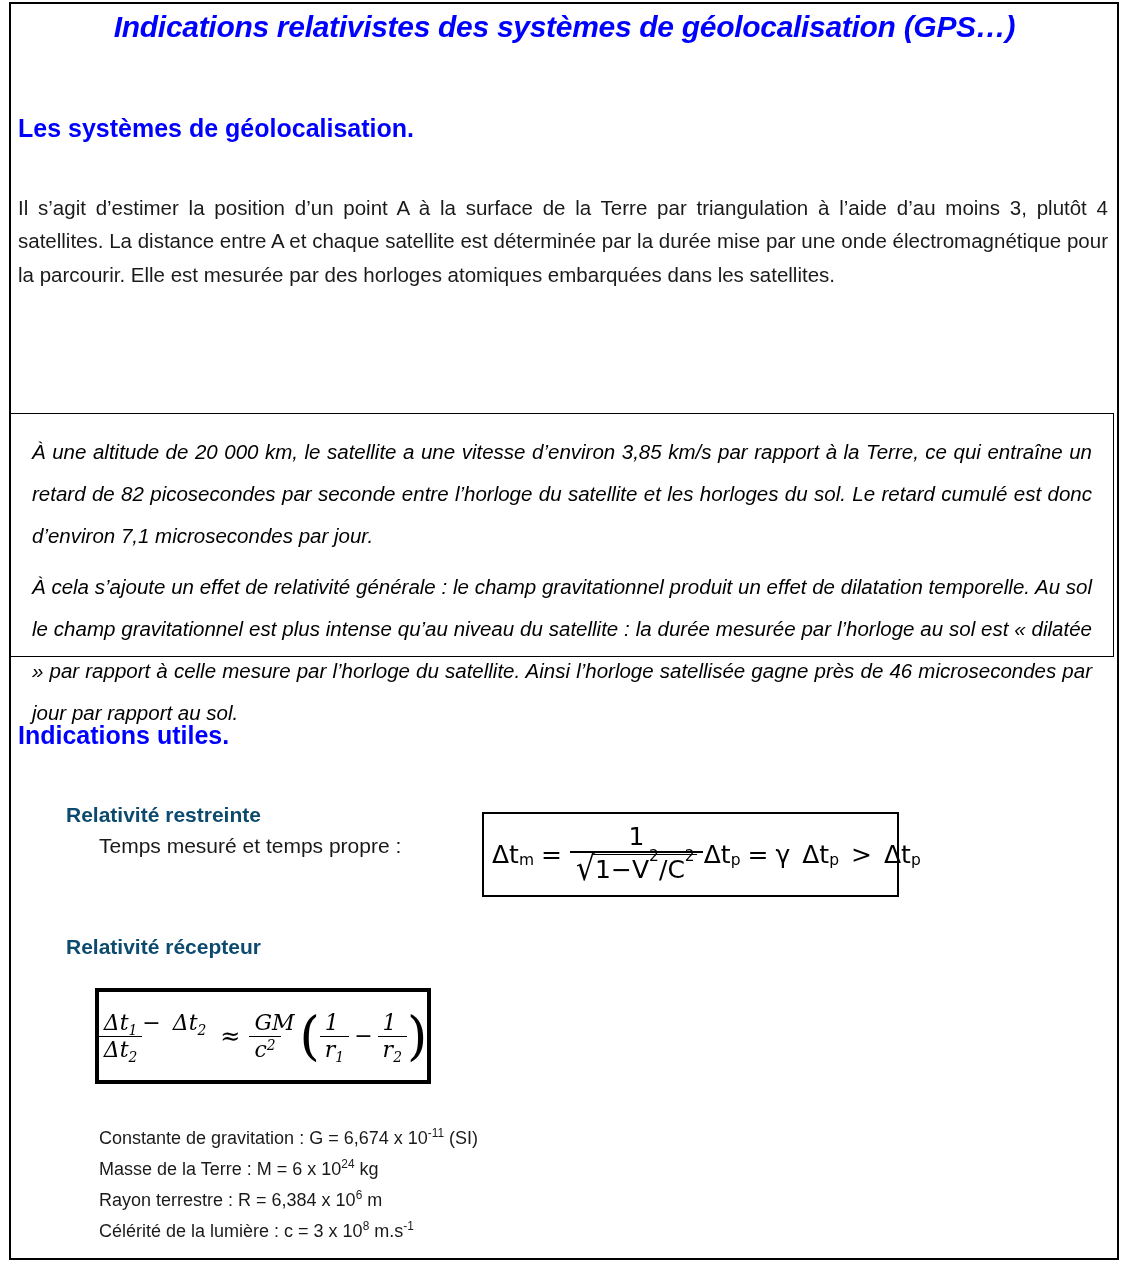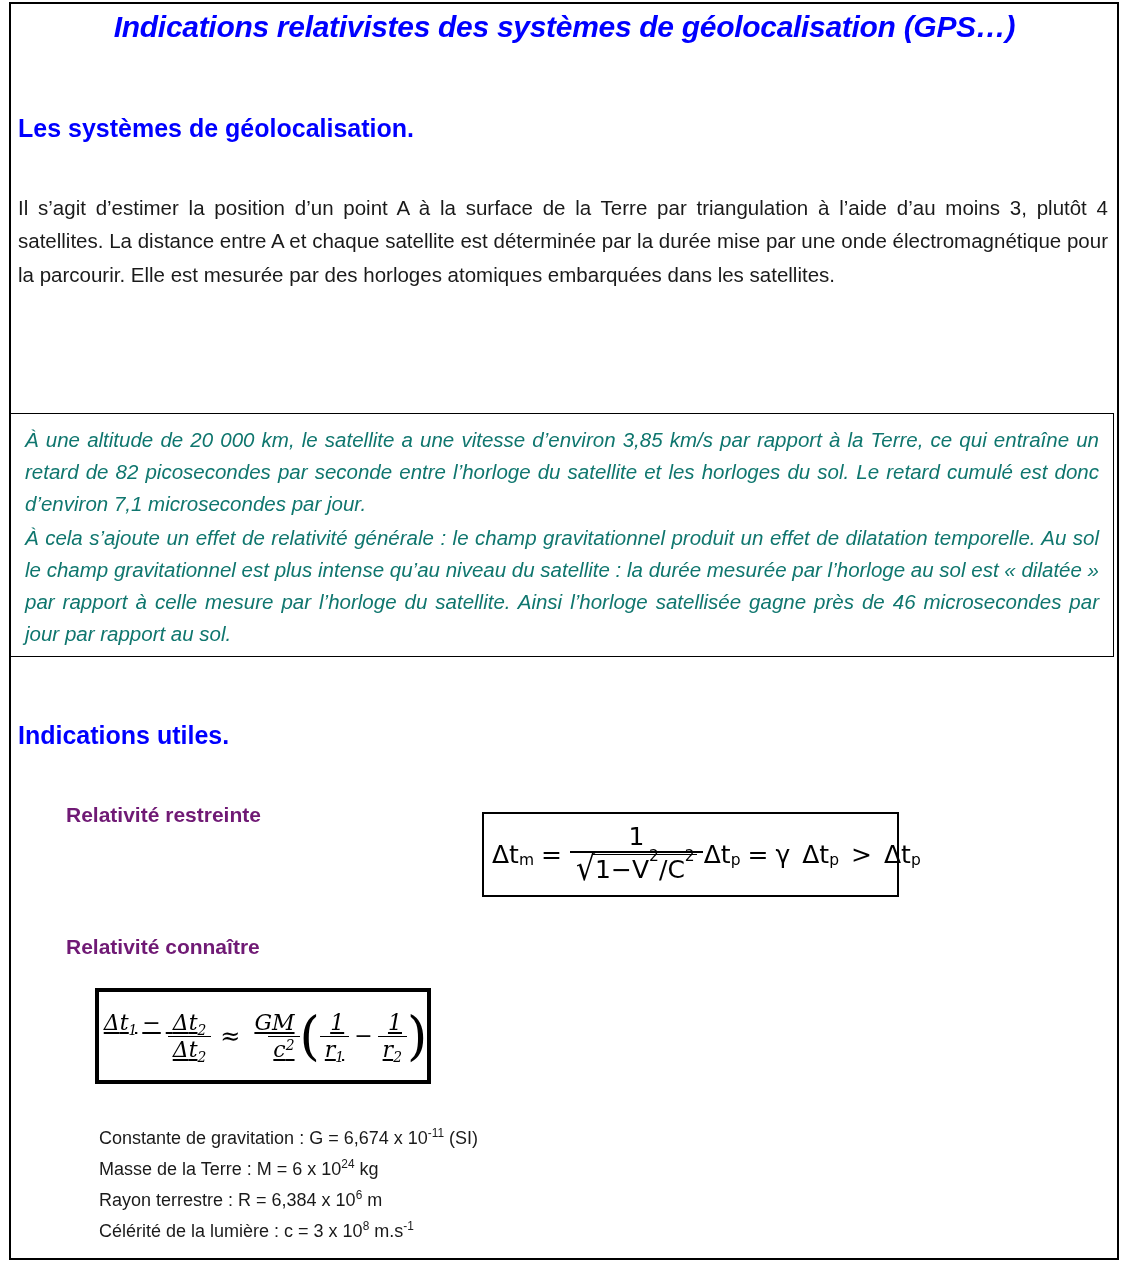--- a/index.html
+++ b/index.html
@@ -75,34 +75,34 @@
     position: absolute;
     left: 10px;
     top: 413px;
     width: 1104px;
     height: 244px;
     border: 1.5px solid #000000;
     box-sizing: border-box;
     padding: 8px 12px 6px 12px;
   }
   .italic-box p {
-    margin: 2px;
+    margin: 9px;
     font-style: italic;
     font-size: 20.5px;
-    line-height: 32px;
+    line-height: 42px;
     text-align: justify;
-    color: #0f766e;
+    color: #000000;
   }
 
   
   .sub-heading {
     position: absolute;
     font-weight: bold;
     font-size: 21px;
-    color: #701a75;
+    color: #0c4a6e;
     line-height: 1.2;
   }
   #sub-restreinte { left: 66px; top: 802px; }
   #sub-generale  { left: 66px; top: 934px; }
 
   .sub-label {
     position: absolute;
     left: 99px;
     top: 834px;
     font-size: 21px;
@@ -192,23 +192,22 @@
     display: flex;
     align-items: center;
     line-height: 1;
     white-space: nowrap;
   }
   .f2 .sub2 { font-size: 0.63em; position: relative; top: 5px; font-style: italic; }
   .f2 .sup2 { font-size: 0.63em; position: relative; top: -7px; font-style: italic; }
   .f2 .frac2 {
     display: inline-flex;
     flex-direction: column;
-    align-items: flex-end;
+    align-items: flex-start;
     justify-content: center;
-    text-decoration: underline;
   }
   .f2 .frac2 .num2 { padding: 0 5px 2px 5px; }
   .f2 .frac2 .den2 { border-top: 1.6px solid #000000; padding: 2px 5px 0 5px; }
   .f2 .approx { font-style: normal; font-size: 24px; margin: 0 9px; }
   .f2 .paren {
     font-style: normal;
     font-size: 52px;
     line-height: 0.72;
     font-family: "DejaVu Serif", serif;
     position: relative;
@@ -244,20 +243,21 @@
 
   <div class="italic-box">
     <p>À une altitude de 20 000 km, le satellite a une vitesse d’environ 3,85 km/s par rapport à la Terre, ce qui entraîne un retard de 82 picosecondes par seconde entre l’horloge du satellite et les horloges du sol. Le retard cumulé est donc d’environ 7,1 microsecondes par jour.</p>
     <p>À cela s’ajoute un effet de relativité générale : le champ gravitationnel produit un effet de dilatation temporelle. Au sol le champ gravitationnel est plus intense qu’au niveau du satellite : la durée mesurée par l’horloge au sol est « dilatée » par rapport à celle mesure par l’horloge du satellite. Ainsi l’horloge satellisée gagne près de 46 microsecondes par jour par rapport au sol.</p>
   </div>
 
   <h2 class="section-heading" id="sec-indications">Indications utiles.</h2>
 
   <div class="sub-heading" id="sub-restreinte">Relativité restreinte</div>
 
+  <div class="sub-label">Temps mesuré et temps propre :</div>
 
   <div class="formula-box-1">
     <span class="f1">
       <span>Δ</span>
         <span>t</span>
         <span class="sub">m</span>
       <span class="gap-sm"></span>
       <span>=</span>
       <span class="gap-sm"></span>
       <span class="frac">
@@ -282,21 +282,21 @@
         <span class="sub">p</span>
       <span class="gap-md"></span>
       <span>&gt;</span>
       <span class="gap-md"></span>
       <span>Δ</span>
         <span>t</span>
         <span class="sub">p</span>
     </span>
   </div>
 
-  <div class="sub-heading" id="sub-generale">Relativité connaître</div>
+  <div class="sub-heading" id="sub-generale">Relativité récepteur</div>
 
   <div class="formula-box-2">
     <span class="f2">
       <span class="frac2">
         <span class="num2"><span>Δ</span><span>t</span><span class="sub2">1</span><span class="minus">−</span>&nbsp;<span>Δ</span><span>t</span><span class="sub2">2</span></span>
         <span class="den2"><span>Δ</span><span>t</span><span class="sub2">2</span></span>
       </span>
       <span class="approx">≈</span>
       <span class="frac2">
         <span class="num2">GM</span>

